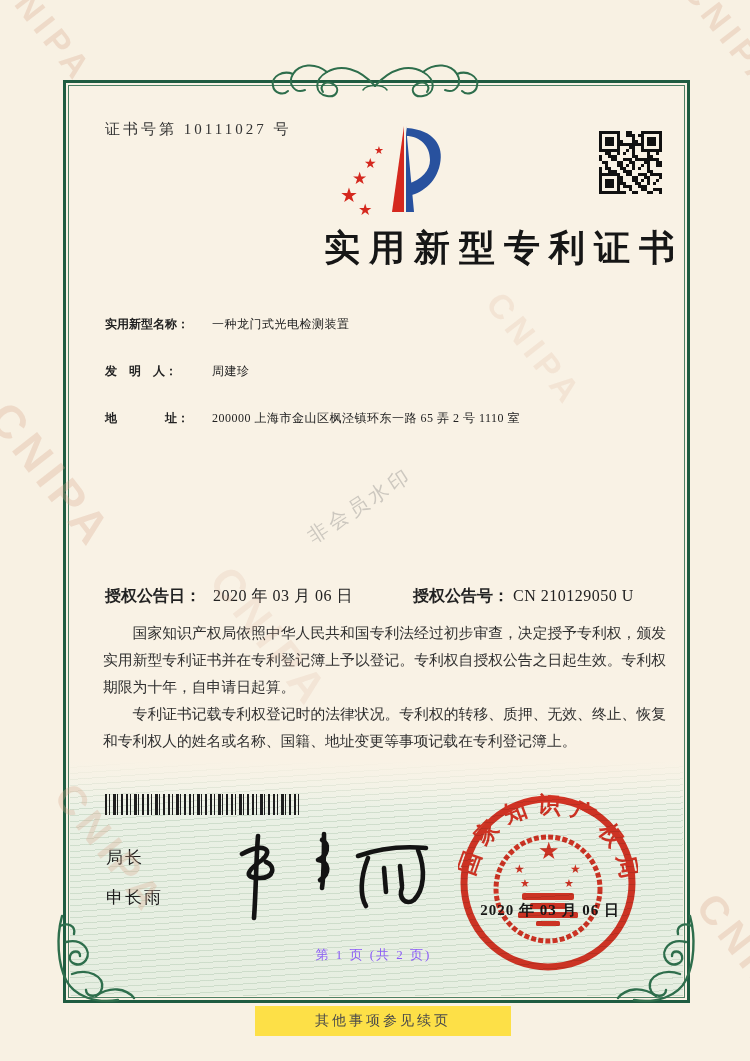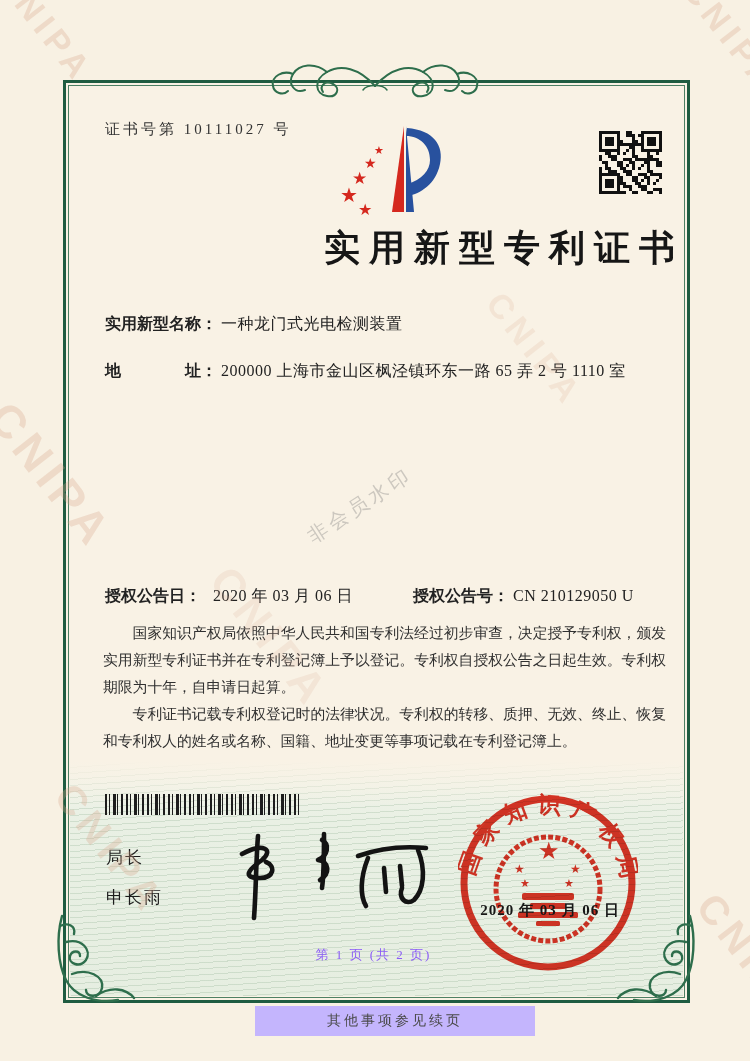--- a/index.html
+++ b/index.html
@@ -45,21 +45,21 @@
     color:#333;z-index:5;
   }
   .logo{position:absolute;left:328px;top:122px;z-index:5;}
   .qr{position:absolute;left:599px;top:131px;width:63px;height:63px;z-index:5;}
   .title{
     position:absolute;left:63px;width:621px;top:224px;text-align:right;
     font-size:36px;font-weight:bold;letter-spacing:9px;color:#161616;z-index:5;
   }
   
   .fields{position:absolute;left:105px;top:316px;right:70px;z-index:5;}
-  .frow{height:16px;line-height:16px;margin-bottom:31px;font-size:16px;white-space:nowrap;}
+  .frow{height:16px;line-height:16px;margin-bottom:31px;font-size:12px;white-space:nowrap;}
   .flabel{font-weight:bold;color:#222;display:inline-block;min-width:104px;}
   .fvalue{color:#222;letter-spacing:0.5px;}
   .grant-row{
     position:absolute;left:105px;top:586px;right:60px;font-size:16px;z-index:5;white-space:nowrap;
   }
   .grant-row .gap{display:inline-block;width:52px;}
   
   .body-text{
     position:absolute;left:103px;top:620px;width:563px;z-index:5;
     font-size:14.8px;line-height:1.82;color:#303030;text-align:justify;
@@ -85,21 +85,21 @@
     position:absolute;left:466px;top:901px;width:168px;text-align:center;z-index:7;
     font-size:15px;font-weight:bold;color:#171717;letter-spacing:1px;
   }
   
   .page-info{
     position:absolute;left:63px;width:621px;top:946px;text-align:center;
     font-size:13px;letter-spacing:2px;color:#8b5cf6;z-index:5;
   }
   .note{
     position:absolute;left:255px;top:1006px;width:240px;text-align:center;z-index:5;
-    background:#c4b5fd;padding:6px 20px;font-size:14px;letter-spacing:3px;color:#4a4a4a;
+    background:#fde047;padding:6px 8px;font-size:14px;letter-spacing:3px;color:#4a4a4a;
   }
   .ornament-top{position:absolute;left:255px;top:56px;z-index:4;}
   .corner{position:absolute;z-index:4;}
   .corner-bl{left:52px;top:912px;}
   .corner-br{left:608px;top:912px;transform:scaleX(-1);}
 </style>
 </head>
 <body>
 
 <div class="wm" style="left:-22px;top:6px;font-size:34px;">CNIPA</div>
@@ -309,20 +309,24 @@
   </svg>
 
 <div class="title">实用新型专利证书</div>
 
 <div class="fields">
   <div class="frow">
     <span class="flabel">实用新型名称：</span>
     <span class="fvalue">一种龙门式光电检测装置</span>
   </div>
   <div class="frow">
+    <span class="flabel">发　明　人：</span>
+    <span class="fvalue">周建珍</span>
+  </div>
+  <div class="frow">
     <span class="flabel">地　　　　址：</span>
     <span class="fvalue">200000 上海市金山区枫泾镇环东一路 65 弄 2 号 1110 室</span>
   </div>
 </div>
 
 <div class="grant-row">
   <span class="flabel">授权公告日：</span>
   <span class="fvalue">2020 年 03 月 06 日</span>
   <span class="gap"></span>
   <span class="flabel" style="min-width:0;">授权公告号：</span>

